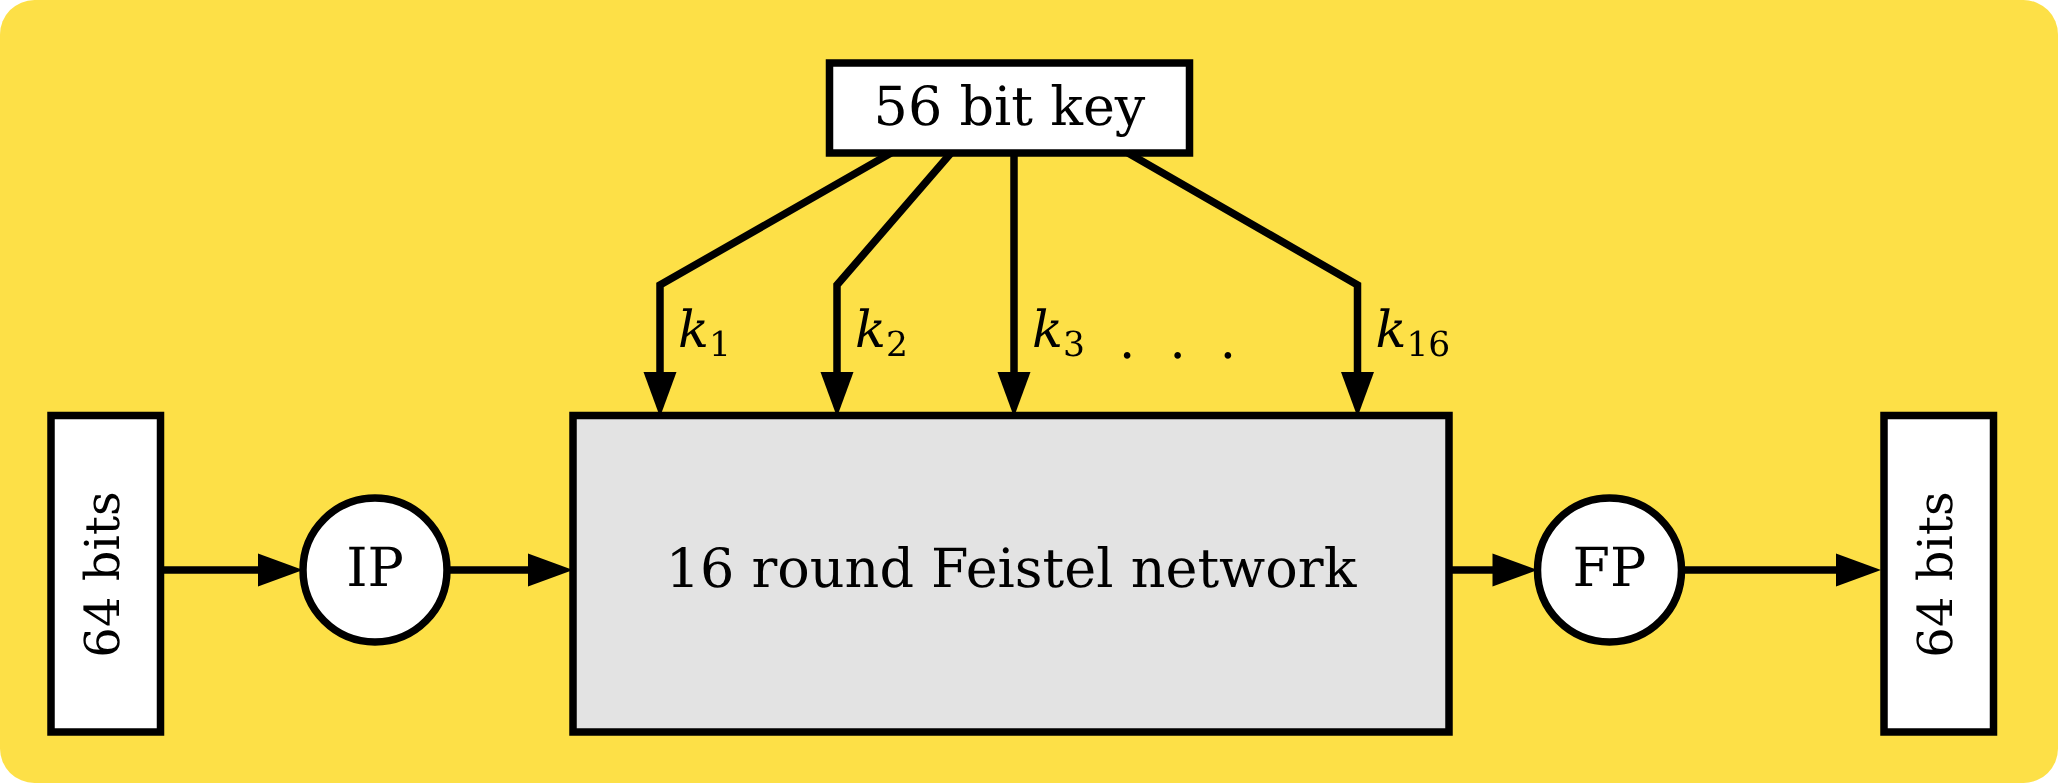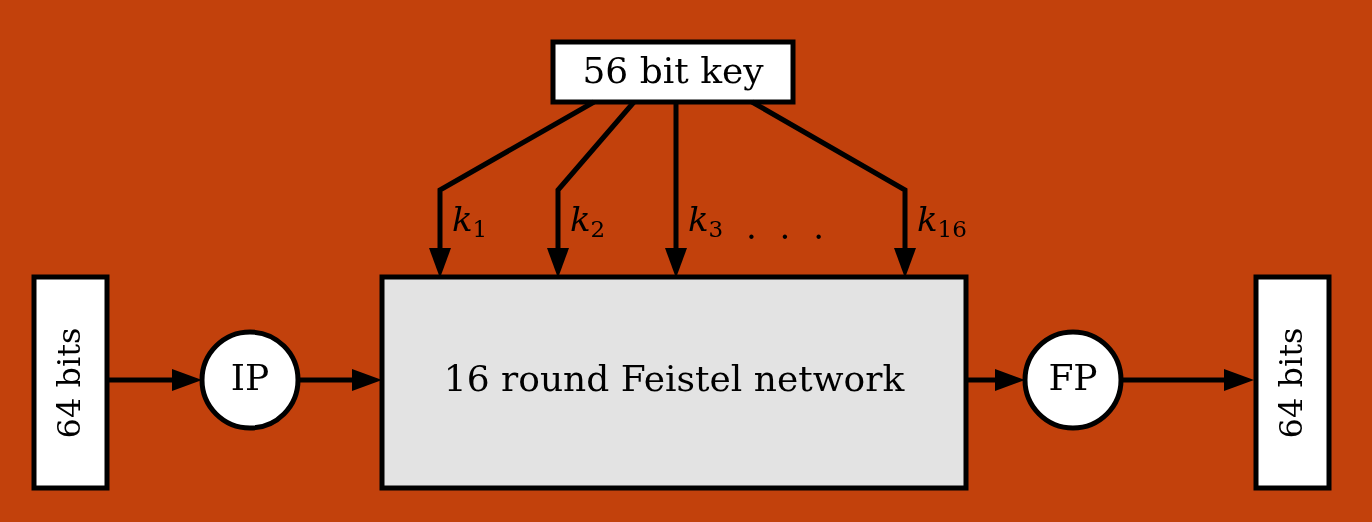--- a/index.html
+++ b/index.html
@@ -5,23 +5,24 @@
 <style>
   html, body {
     margin: 0;
     padding: 0;
     background: #ffffff;
   }
   #diagram-root {
     position: relative;
     width: 1372px;
     height: 522px;
-    background: #c2410c;
+    background: #fde047;
     font-family: "DejaVu Serif", "Liberation Serif", serif;
     overflow: hidden;
+    border-radius: 23px;
   }
   #diagram-svg {
     position: absolute;
     top: 0;
     left: 0;
     width: 1372px;
     height: 522px;
     display: block;
   }
   .node-rect {

